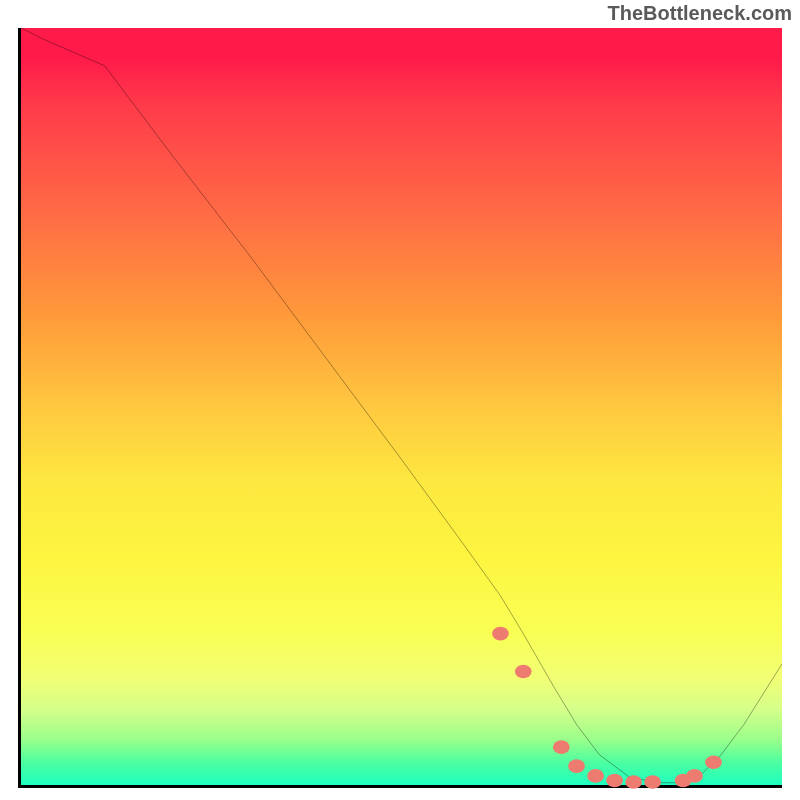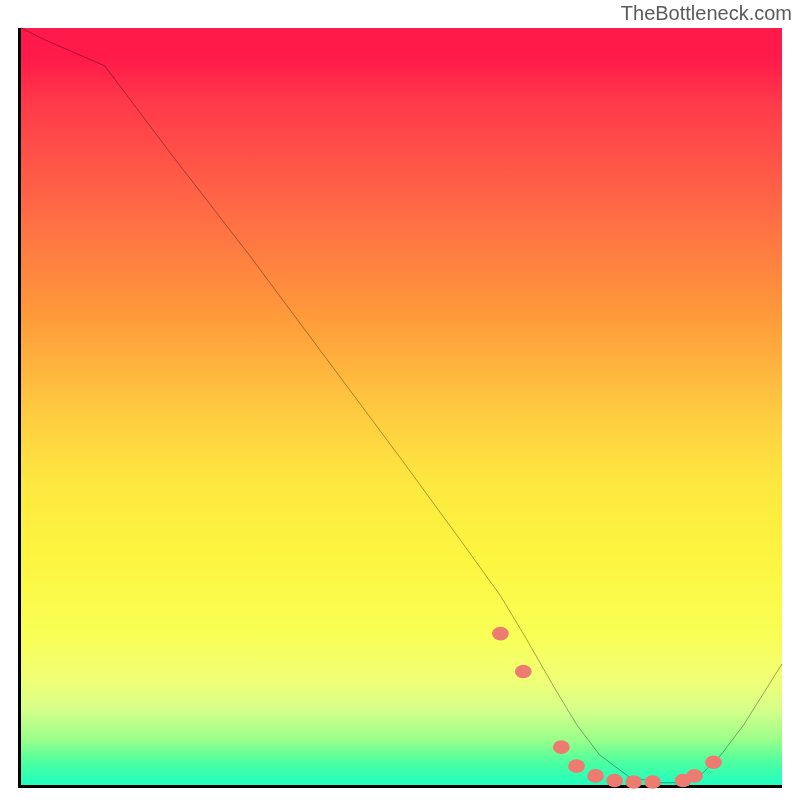--- a/index.html
+++ b/index.html
@@ -9,21 +9,21 @@
     background: #fff;
     font-family: Arial, sans-serif;
     position: relative;
     overflow: hidden;
   }
   .attribution {
     position: absolute;
     top: 2px;
     right: 8px;
     font-size: 20px;
-    font-weight: normal;
+    font-weight: bold;
     color: #5a5a5a;
     z-index: 10;
   }
   .chart-area {
     position: absolute;
     top: 28px;
     left: 18px;
     width: 764px;
     height: 760px;
     border-left: 3px solid #000;

